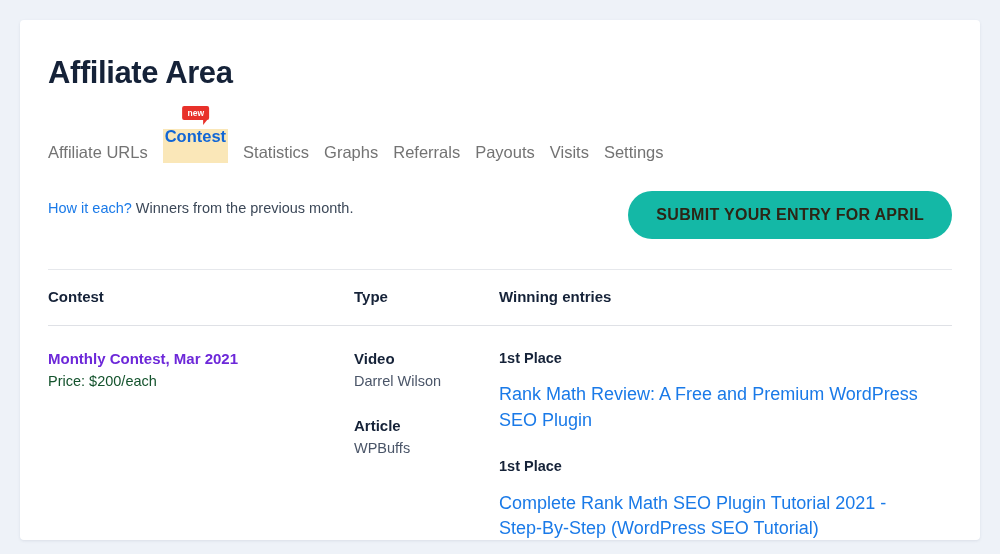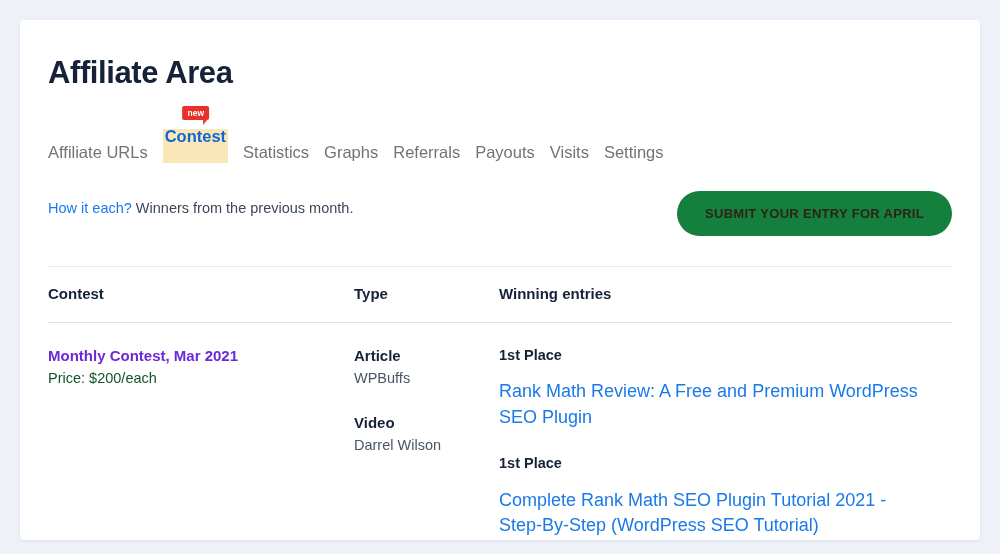--- a/index.html
+++ b/index.html
@@ -124,26 +124,26 @@
 
   .sub-link {
     color: #1a7ae8;
     text-decoration: none;
     cursor: pointer;
   }
 
   .submit-btn {
     flex: none;
     margin-top: 2px;
-    background: #15803d;
+    background: #14b8a6;
     color: #2c2516;
     border: none;
     border-radius: 26px;
     font-family: "Liberation Sans", sans-serif;
-    font-size: 13px;
+    font-size: 16px;
     font-weight: bold;
     letter-spacing: 0.3px;
     padding: 15px 28px;
     cursor: pointer;
     white-space: nowrap;
   }
 
   
   .table {
     margin-top: 30px;
@@ -282,26 +282,26 @@
         <div class="divider strong"></div>
 
         <div class="row body-row">
           <div class="col-contest">
             <div class="contest-name">Monthly Contest, Mar 2021</div>
             <div class="contest-price">Price: $200/each</div>
           </div>
 
           <div class="col-type">
             <div class="type-block">
+              <div class="type-label">Video</div>
+              <div class="type-author">Darrel Wilson</div>
+            </div>
+            <div class="type-block">
               <div class="type-label">Article</div>
               <div class="type-author">WPBuffs</div>
-            </div>
-            <div class="type-block">
-              <div class="type-label">Video</div>
-              <div class="type-author">Darrel Wilson</div>
             </div>
           </div>
 
           <div class="col-entries">
             <div class="entry-block">
               <div class="entry-place">1st Place</div>
               <a class="entry-link">Rank Math Review: A Free and Premium WordPress SEO Plugin</a>
             </div>
             <div class="entry-block">
               <div class="entry-place">1st Place</div>

